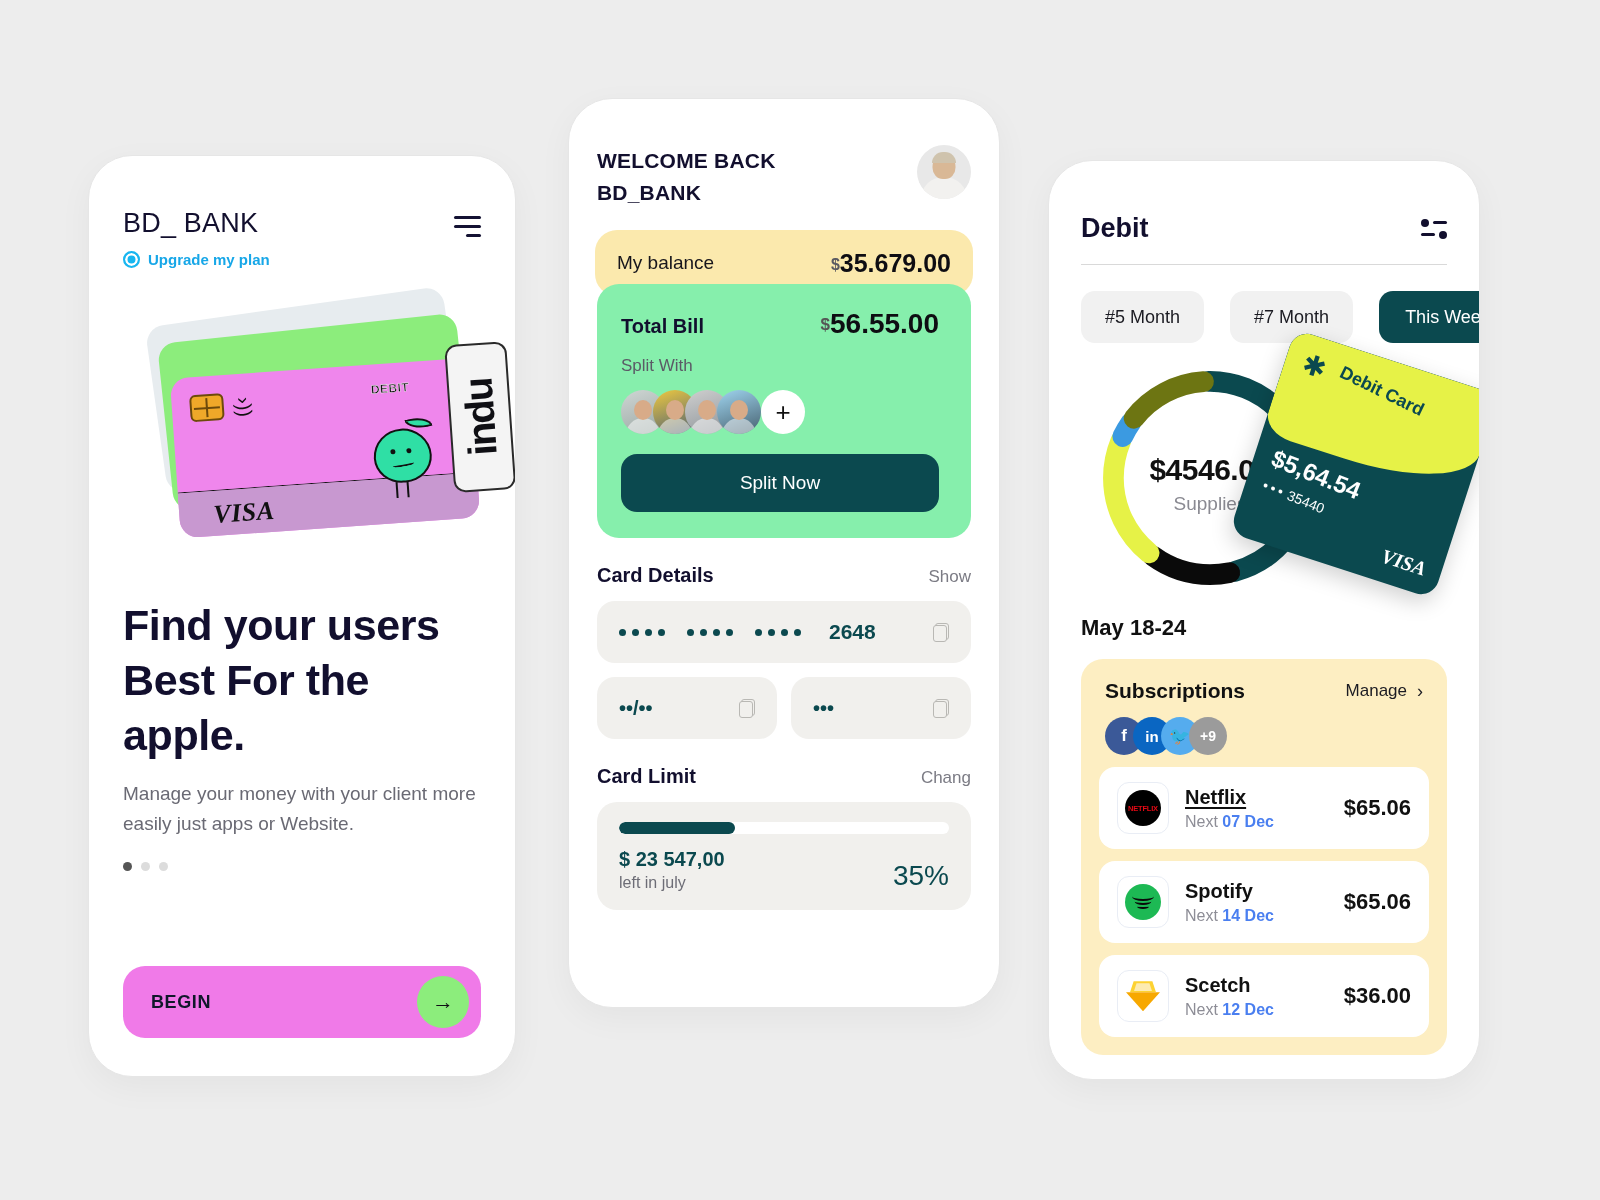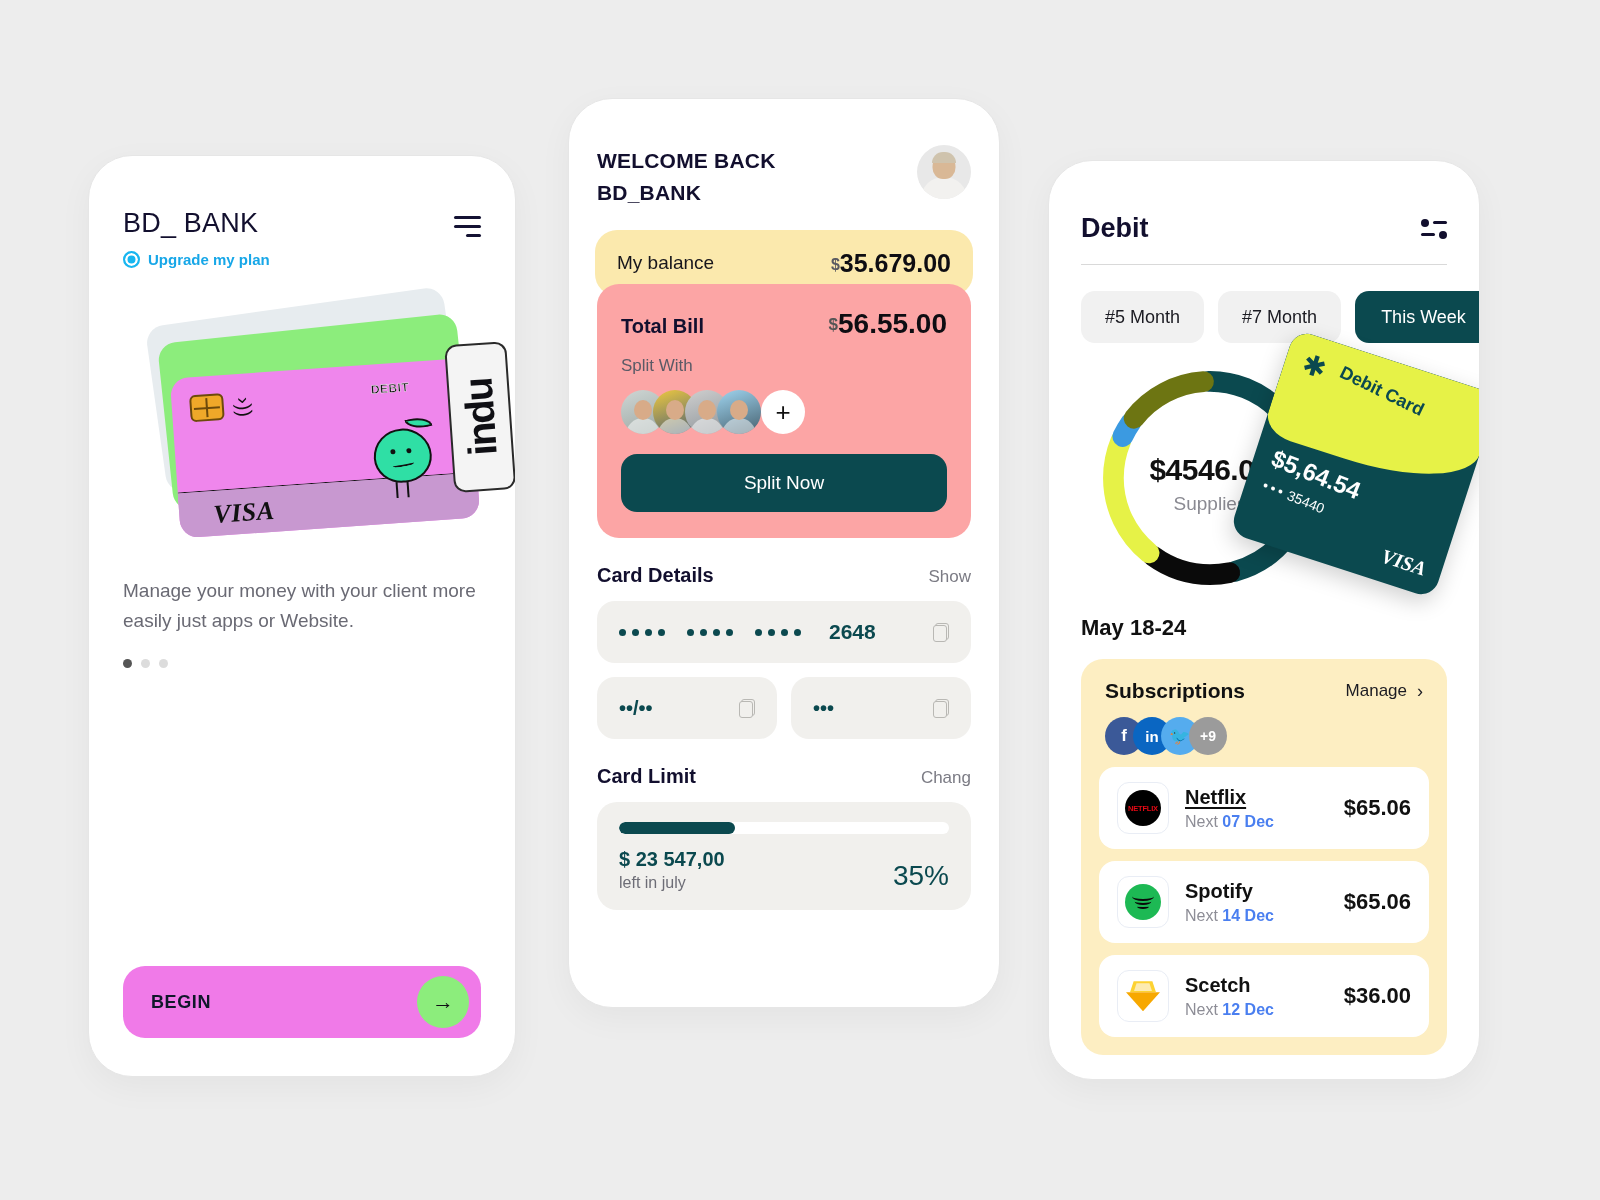--- a/index.html
+++ b/index.html
@@ -97,21 +97,21 @@
   .av-head{position:absolute;left:50%;top:9px;transform:translateX(-50%);width:23px;height:25px;border-radius:50% 50% 45% 45%;background:#d9b896;}
   .av-hair{position:absolute;left:50%;top:7px;transform:translateX(-50%);width:24px;height:11px;border-radius:12px 12px 0 0;background:#cfc3ad;}
   .av-body{position:absolute;left:50%;bottom:-4px;transform:translateX(-50%);width:46px;height:26px;border-radius:22px 22px 0 0;background:#f2f1ef;}
 
   .balance-card { margin: 22px 26px 0 26px; background:#fbe9ad; border-radius:22px; height:66px;
                   display:flex; align-items:center; justify-content:space-between; padding: 0 22px; }
   .balance-card .lbl { font-size:19px; color:#17161c; }
   .balance-card .amt { font-size:25px; font-weight:800; color:#0e0d12; }
   .balance-card .amt .cur { font-size:16px; font-weight:700; color:#5a5a62; vertical-align:2px; }
 
-  .bill-card { margin: -12px 0 0 0; background:#fca5a5; border-radius:22px; padding: 24px 24px 26px 24px; position:relative; }
+  .bill-card { margin: -12px 0 0 0; background:#86efac; border-radius:22px; padding: 24px 32px 26px 24px; position:relative; }
   .bill-top { display:flex; justify-content:space-between; align-items:baseline; }
   .bill-top .lbl { font-size:20px; font-weight:800; color:#120f2e; }
   .bill-top .amt { font-size:28px; font-weight:800; color:#0e0d12; }
   .bill-top .amt .cur { font-size:17px; font-weight:700; color:#555; vertical-align:3px; }
   .split-with { margin-top:16px; font-size:17px; color:#5b5a66; }
   .faces { display:flex; align-items:center; margin-top: 14px; }
   .face { width:44px; height:44px; border-radius:50%; border:0; margin-right:-12px; overflow:hidden; position:relative; }
   .f1{background:linear-gradient(160deg,#cfd6d4,#9aa7a3);} .f2{background:linear-gradient(160deg,#efc93f,#4a5f77);}
   .f3{background:linear-gradient(160deg,#cfcfcf,#8d9499);} .f4{background:linear-gradient(160deg,#9fd4ef,#46606e);}
   .face .fh{position:absolute;left:50%;top:10px;transform:translateX(-50%);width:18px;height:20px;border-radius:50%;background:#d8ab88;}
@@ -161,21 +161,21 @@
   .debit-row { display:flex; justify-content:space-between; align-items:center; padding-top:52px; }
   .debit-title { font-size:27px; font-weight:800; color:#120f2e; }
   .filter-ico { width:26px; height:20px; position:relative; cursor:pointer; }
   .filter-ico i { position:absolute; background:#120f2e; }
   .filter-ico i.d1 { width:8px; height:8px; border-radius:50%; left:0; top:0; }
   .filter-ico i.l1 { width:14px; height:3px; border-radius:2px; right:0; top:2.5px; }
   .filter-ico i.l2 { width:14px; height:3px; border-radius:2px; left:0; bottom:2.5px; }
   .filter-ico i.d2 { width:8px; height:8px; border-radius:50%; right:0; bottom:0; }
   .hr { height:1.2px; background:#d9d9d9; margin-top:20px; }
 
-  .tabs { display:flex; gap:14px; margin-top:26px; }
+  .tabs { display:flex; gap:26px; margin-top:26px; }
   .tab { height:52px; border-radius:14px; background:#f1f1f1; display:flex; align-items:center;
          padding: 0 24px; font-size:18px; color:#1b1b22; white-space:nowrap; cursor:pointer; }
   .tab.active { background:#0b494f; color:#fff; padding: 0 26px; }
 
   .donut-zone { position:relative; height:250px; margin-top: 16px; }
   .donut { position:absolute; left:14px; top:4px; width:230px; height:230px; }
   .donut-center { position:absolute; left:0; right:0; top:50%; transform:translateY(-50%); text-align:center; }
   .donut-amt { font-size:30px; font-weight:800; color:#111; letter-spacing:-.5px; }
   .donut-lbl { font-size:19px; color:#8a8a92; margin-top:6px; }
 
@@ -273,20 +273,21 @@
             <span class="mouth"></span>
             <span class="leg a"></span>
                 <span class="leg b"></span>
           </div>
           <div class="indu-tag">
             <span class="indu-txt">indu</span>
           </div>
         </div>
       </div>
 
+      <div class="headline">Find your users Best For the apple.</div>
       <div class="subcopy">Manage your money with your client more easily just apps or Website.</div>
 
       <div class="dots">
         <span class="on"></span>
         <span></span>
         <span></span>
       </div>
     </div>
 
     <div class="begin-btn">

